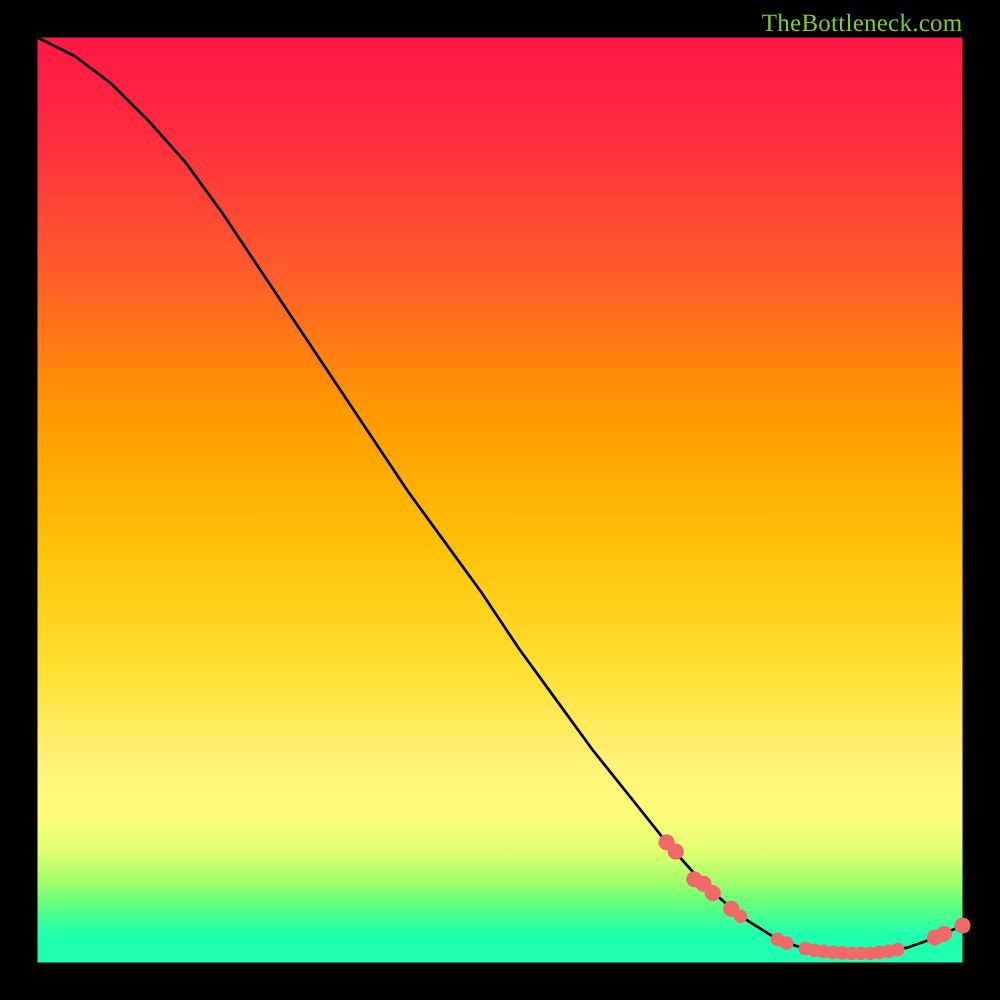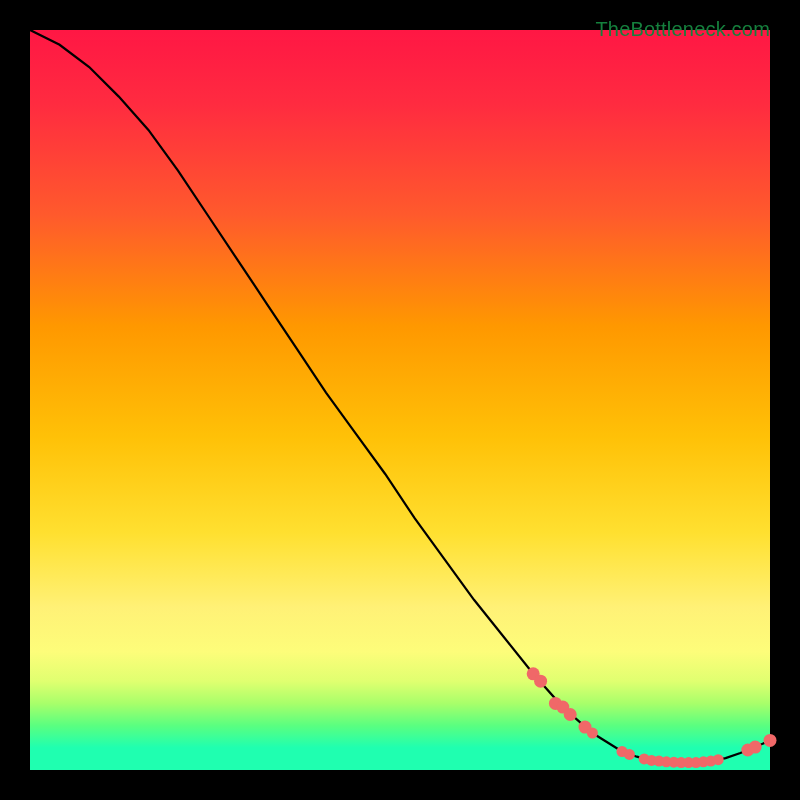--- a/index.html
+++ b/index.html
@@ -42,25 +42,25 @@
   svg.overlay {
     position: absolute;
     left: 30px;
     top: 30px;
     width: 740px;
     height: 740px;
     overflow: visible;
   }
   .watermark {
     position: absolute;
-    top: 18px;
+    top: 8px;
     right: 30px;
-    font-family: Liberation Sans, sans-serif;
+    font-family: Liberation Serif, serif;
     font-size: 20px;
-    color: #15803d;
+    color: #84cc16;
     letter-spacing: 0.2px;
     user-select: none;
   }
 </style>
 </head>
 <body>
 
 <div class="wrap">
   <div class="plot-area"></div>
   <svg class="overlay" viewBox="0 0 740 740" preserveAspectRatio="none">

